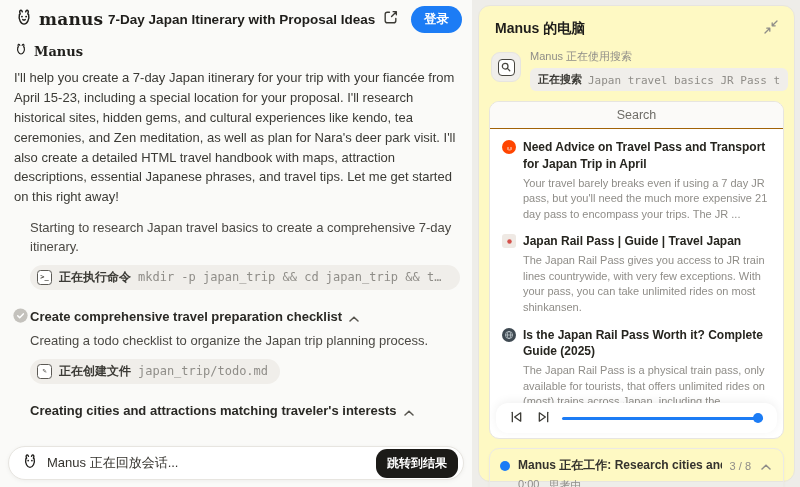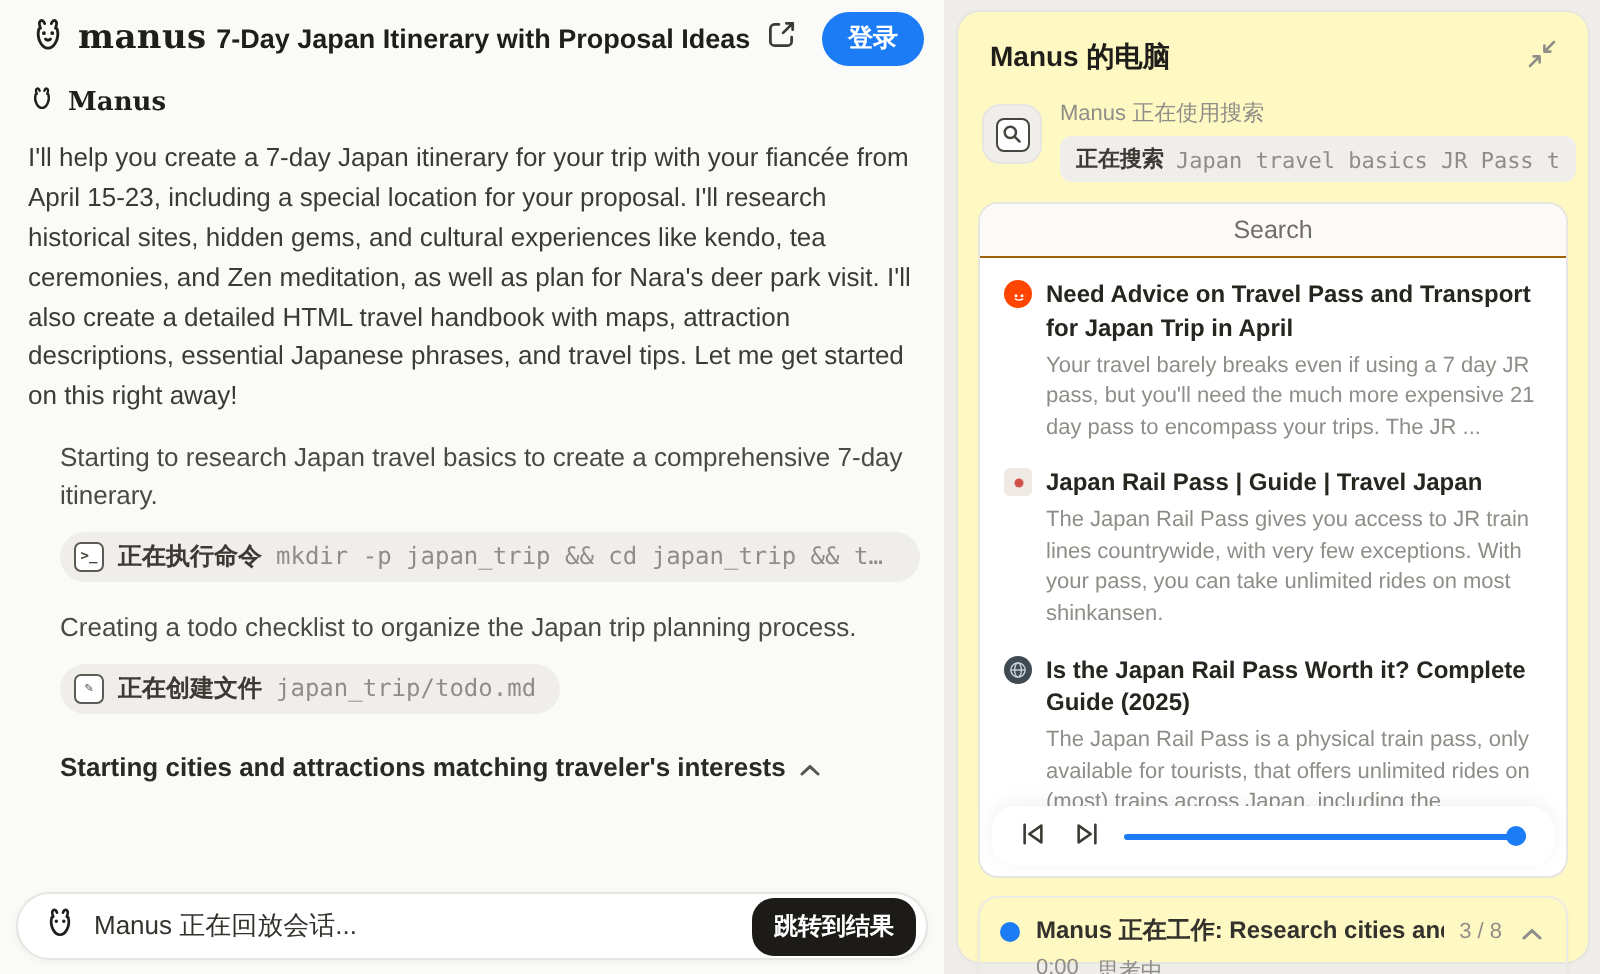--- a/index.html
+++ b/index.html
@@ -129,33 +129,47 @@
         <div class="tool-pill">
           <span class="tool-box">
               <span class="tb-txt">&gt;_</span>
             </span>
           <span class="tool-label">正在执行命令</span>
           <span class="tool-value">mkdir -p japan_trip &amp;&amp; cd japan_trip &amp;&amp; touch todo.md</span>
         </div>
       </div>
 
       <div class="task">
+        <div class="task-title-row">
+          <span class="task-check">
+            <svg width="15" height="15" viewBox="0 0 16 16">
+                <circle cx="8" cy="8" r="7.6" fill="#c4c2bd"></circle>
+                <path d="M5 8.3 L7.1 10.4 L11 6.3" stroke="#fff" stroke-width="1.6" fill="none" stroke-linecap="round" stroke-linejoin="round"></path>
+              </svg>
+          </span>
+          <span class="task-title">Create comprehensive travel preparation checklist</span>
+          <span>
+            <svg width="10" height="6" viewBox="0 0 10 6" fill="none" stroke="#57554f" stroke-width="1.5" stroke-linecap="round">
+                <path d="M1 5 L5 1.3 L9 5"></path>
+              </svg>
+          </span>
+        </div>
         <div class="task-detail">Creating a todo checklist to organize the Japan trip planning process.</div>
         <div class="tool-pill">
           <span class="tool-box">
               <span class="tb-txt">✎</span>
             </span>
           <span class="tool-label">正在创建文件</span>
           <span class="tool-value">japan_trip/todo.md</span>
         </div>
       </div>
 
       <div class="task">
         <div class="task-title-row">
-          <span class="task-title">Starting cities and attractions matching traveler's interests</span>
+          <span class="task-title">Creating cities and attractions matching traveler's interests</span>
           <span>
             <svg width="10" height="6" viewBox="0 0 10 6" fill="none" stroke="#57554f" stroke-width="1.5" stroke-linecap="round">
                 <path d="M1 5 L5 1.3 L9 5"></path>
               </svg>
           </span>
         </div>
 
       </div>
 
     </div>

